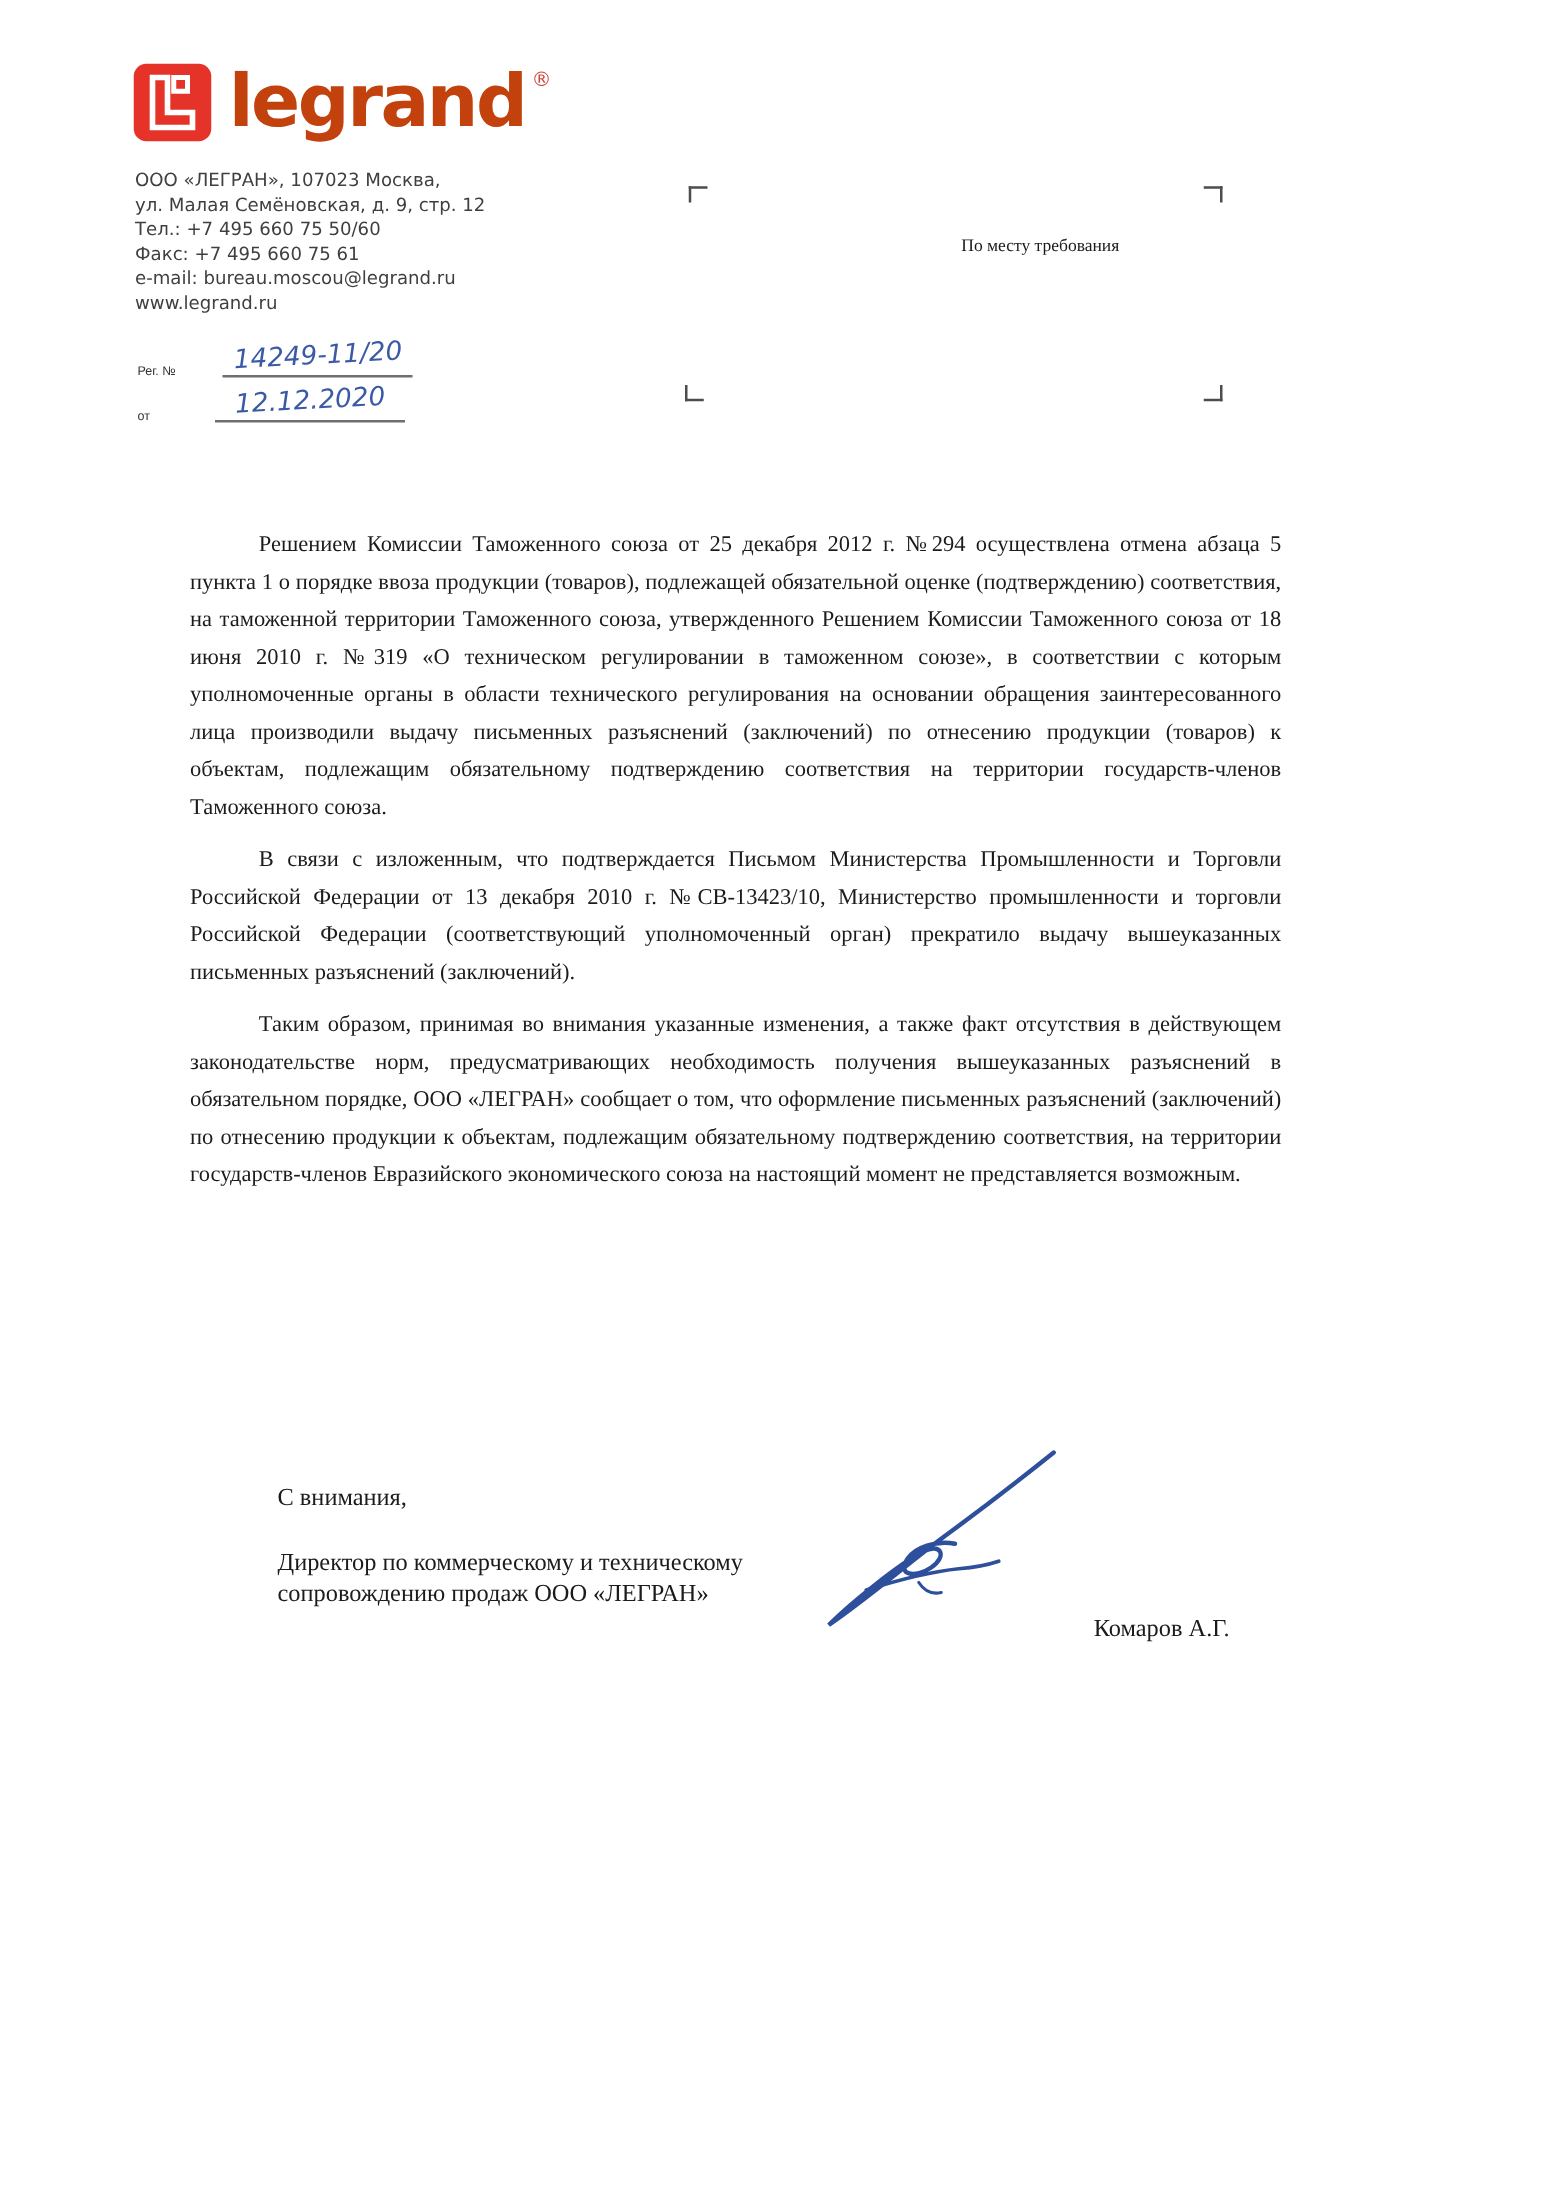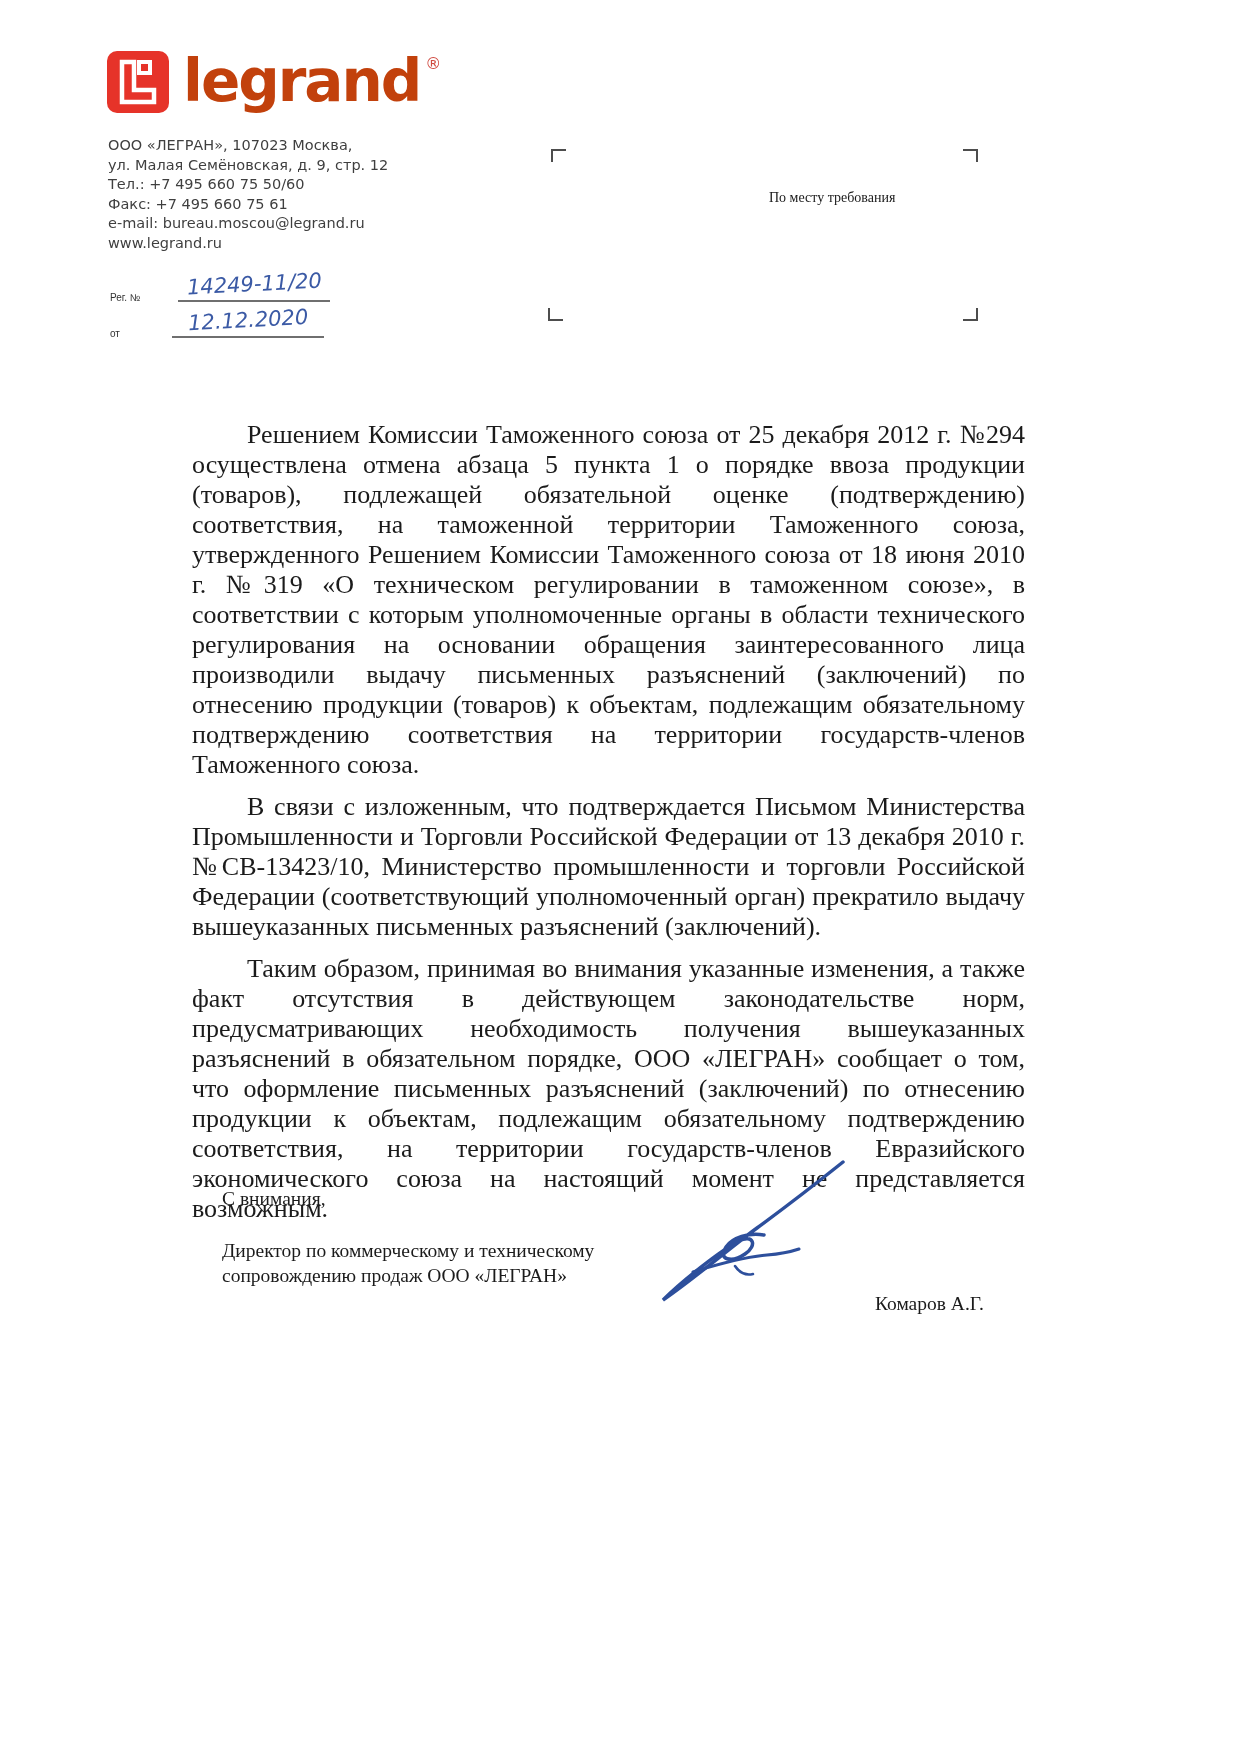--- a/index.html
+++ b/index.html
@@ -102,27 +102,26 @@
     top: 420px;
     width: 873px;
   }
   .letter-title {
     text-align: center;
     font-size: 20.5px;
     margin-bottom: 30px;
     color: #151515;
   }
   .para {
-    font-size: 26px;
+    font-size: 18px;
     line-height: 30px;
     text-align: justify;
     text-indent: 55px;
     margin-bottom: 12px;
     color: #1b1b1b;
-    margin-left: 40px;
   }
 
   
   .closing-text {
     position: absolute;
     left: 222px;
     top: 1188px;
     font-size: 19.5px;
   }
   .signer-title {

